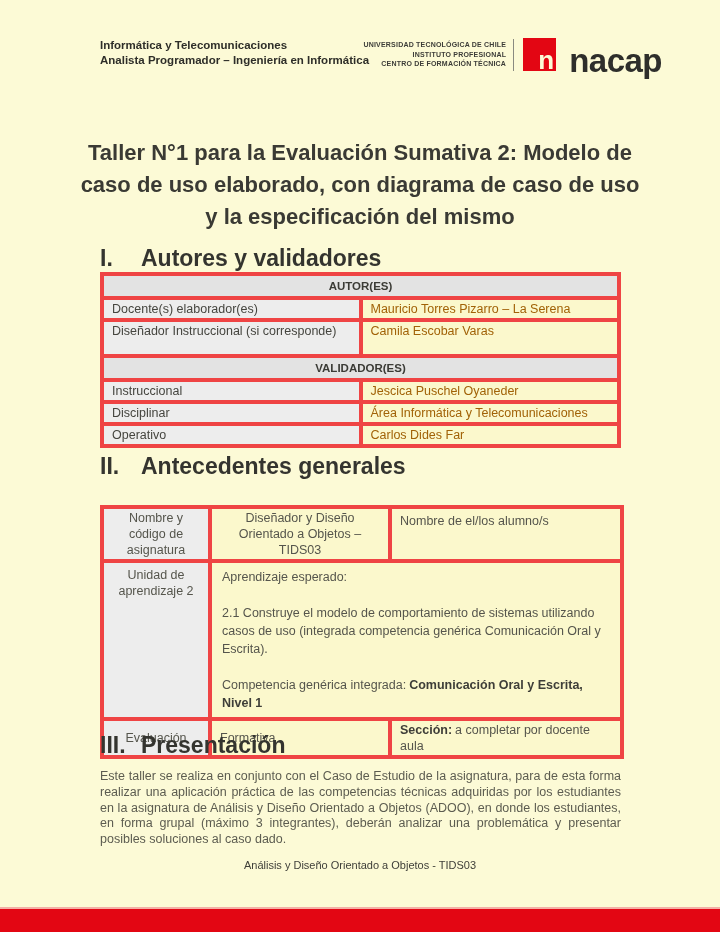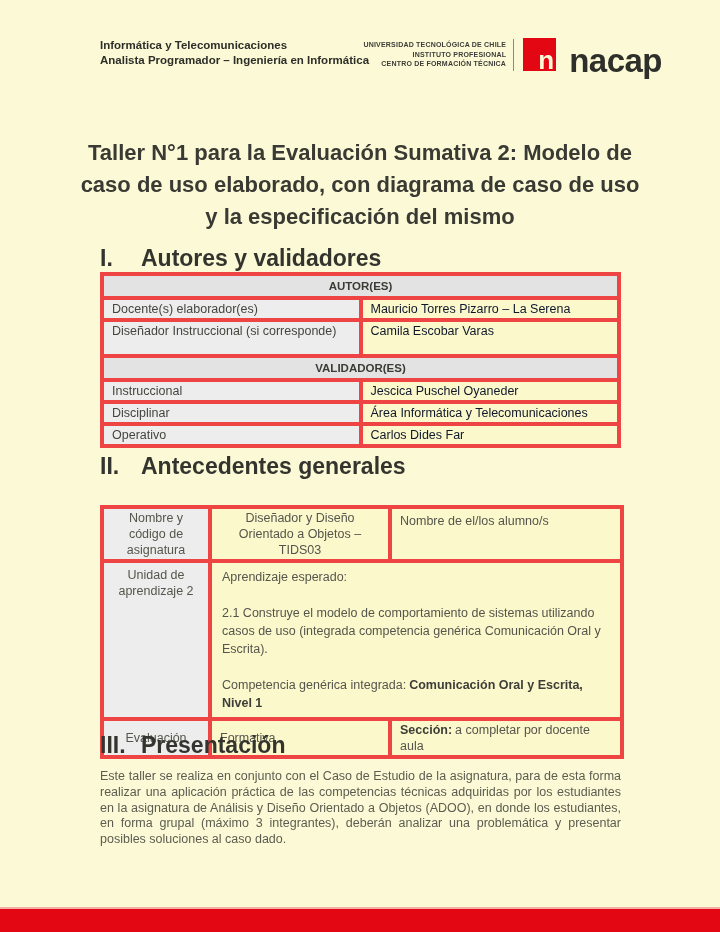--- a/index.html
+++ b/index.html
@@ -42,21 +42,21 @@
   .sec-3 { top:732px; }
   
   table { border-collapse:collapse; table-layout:fixed; }
   td { border:4px solid #ef4444; font-size:12.5px; line-height:16px; padding:1px 8px; vertical-align:middle; }
   .t1 { position:absolute; left:100px; top:272px; width:521px; }
   .t1 .group td {
     background:#E3E3E3; text-align:center; font-weight:bold;
     font-size:11.5px; color:#3B3B36; padding:2px; height:18px;
   }
   .lbl { background:#EDEDED; color:#45453F; }
-  .val { background:#FBF8CC; color:#0f172a; }
+  .val { background:#FBF8CC; color:#a16207; }
   .t1 .c1 { width:210px; }
   .t1 tr { height:18px; }
   .t1 .tall { height:36px; vertical-align:top; }
   .t2 { position:absolute; left:100px; top:505px; width:520px; }
   .t2 .c1 { width:108px; }
   .t2 .c2 { width:180px; }
   .t2 .c3 { width:232px; }
   .t2 .lbl { text-align:center; }
   .t2 td { color:#55554C; background:#FBF8CC; }
   .t2 td.lbl { background:#EDEDED; }
@@ -174,15 +174,16 @@
     </tr>
   </tbody>
     </table>
 
   <div class="sec sec-3">
     <span class="numeral">III.</span><span>Presentación</span>
   </div>
 
   <div class="paragraph">Este taller se realiza en conjunto con el Caso de Estudio de la asignatura, para de esta forma realizar una aplicación práctica de las competencias técnicas adquiridas por los estudiantes en la asignatura de Análisis y Diseño Orientado a Objetos (ADOO), en donde los estudiantes, en forma grupal (máximo 3 integrantes), deberán analizar una problemática y presentar posibles soluciones al caso dado.</div>
 
+  <div class="footer">Análisis y Diseño Orientado a Objetos - TIDS03</div>
   <div class="red-bar"></div>
 
 </div>
 
 </body></html>

